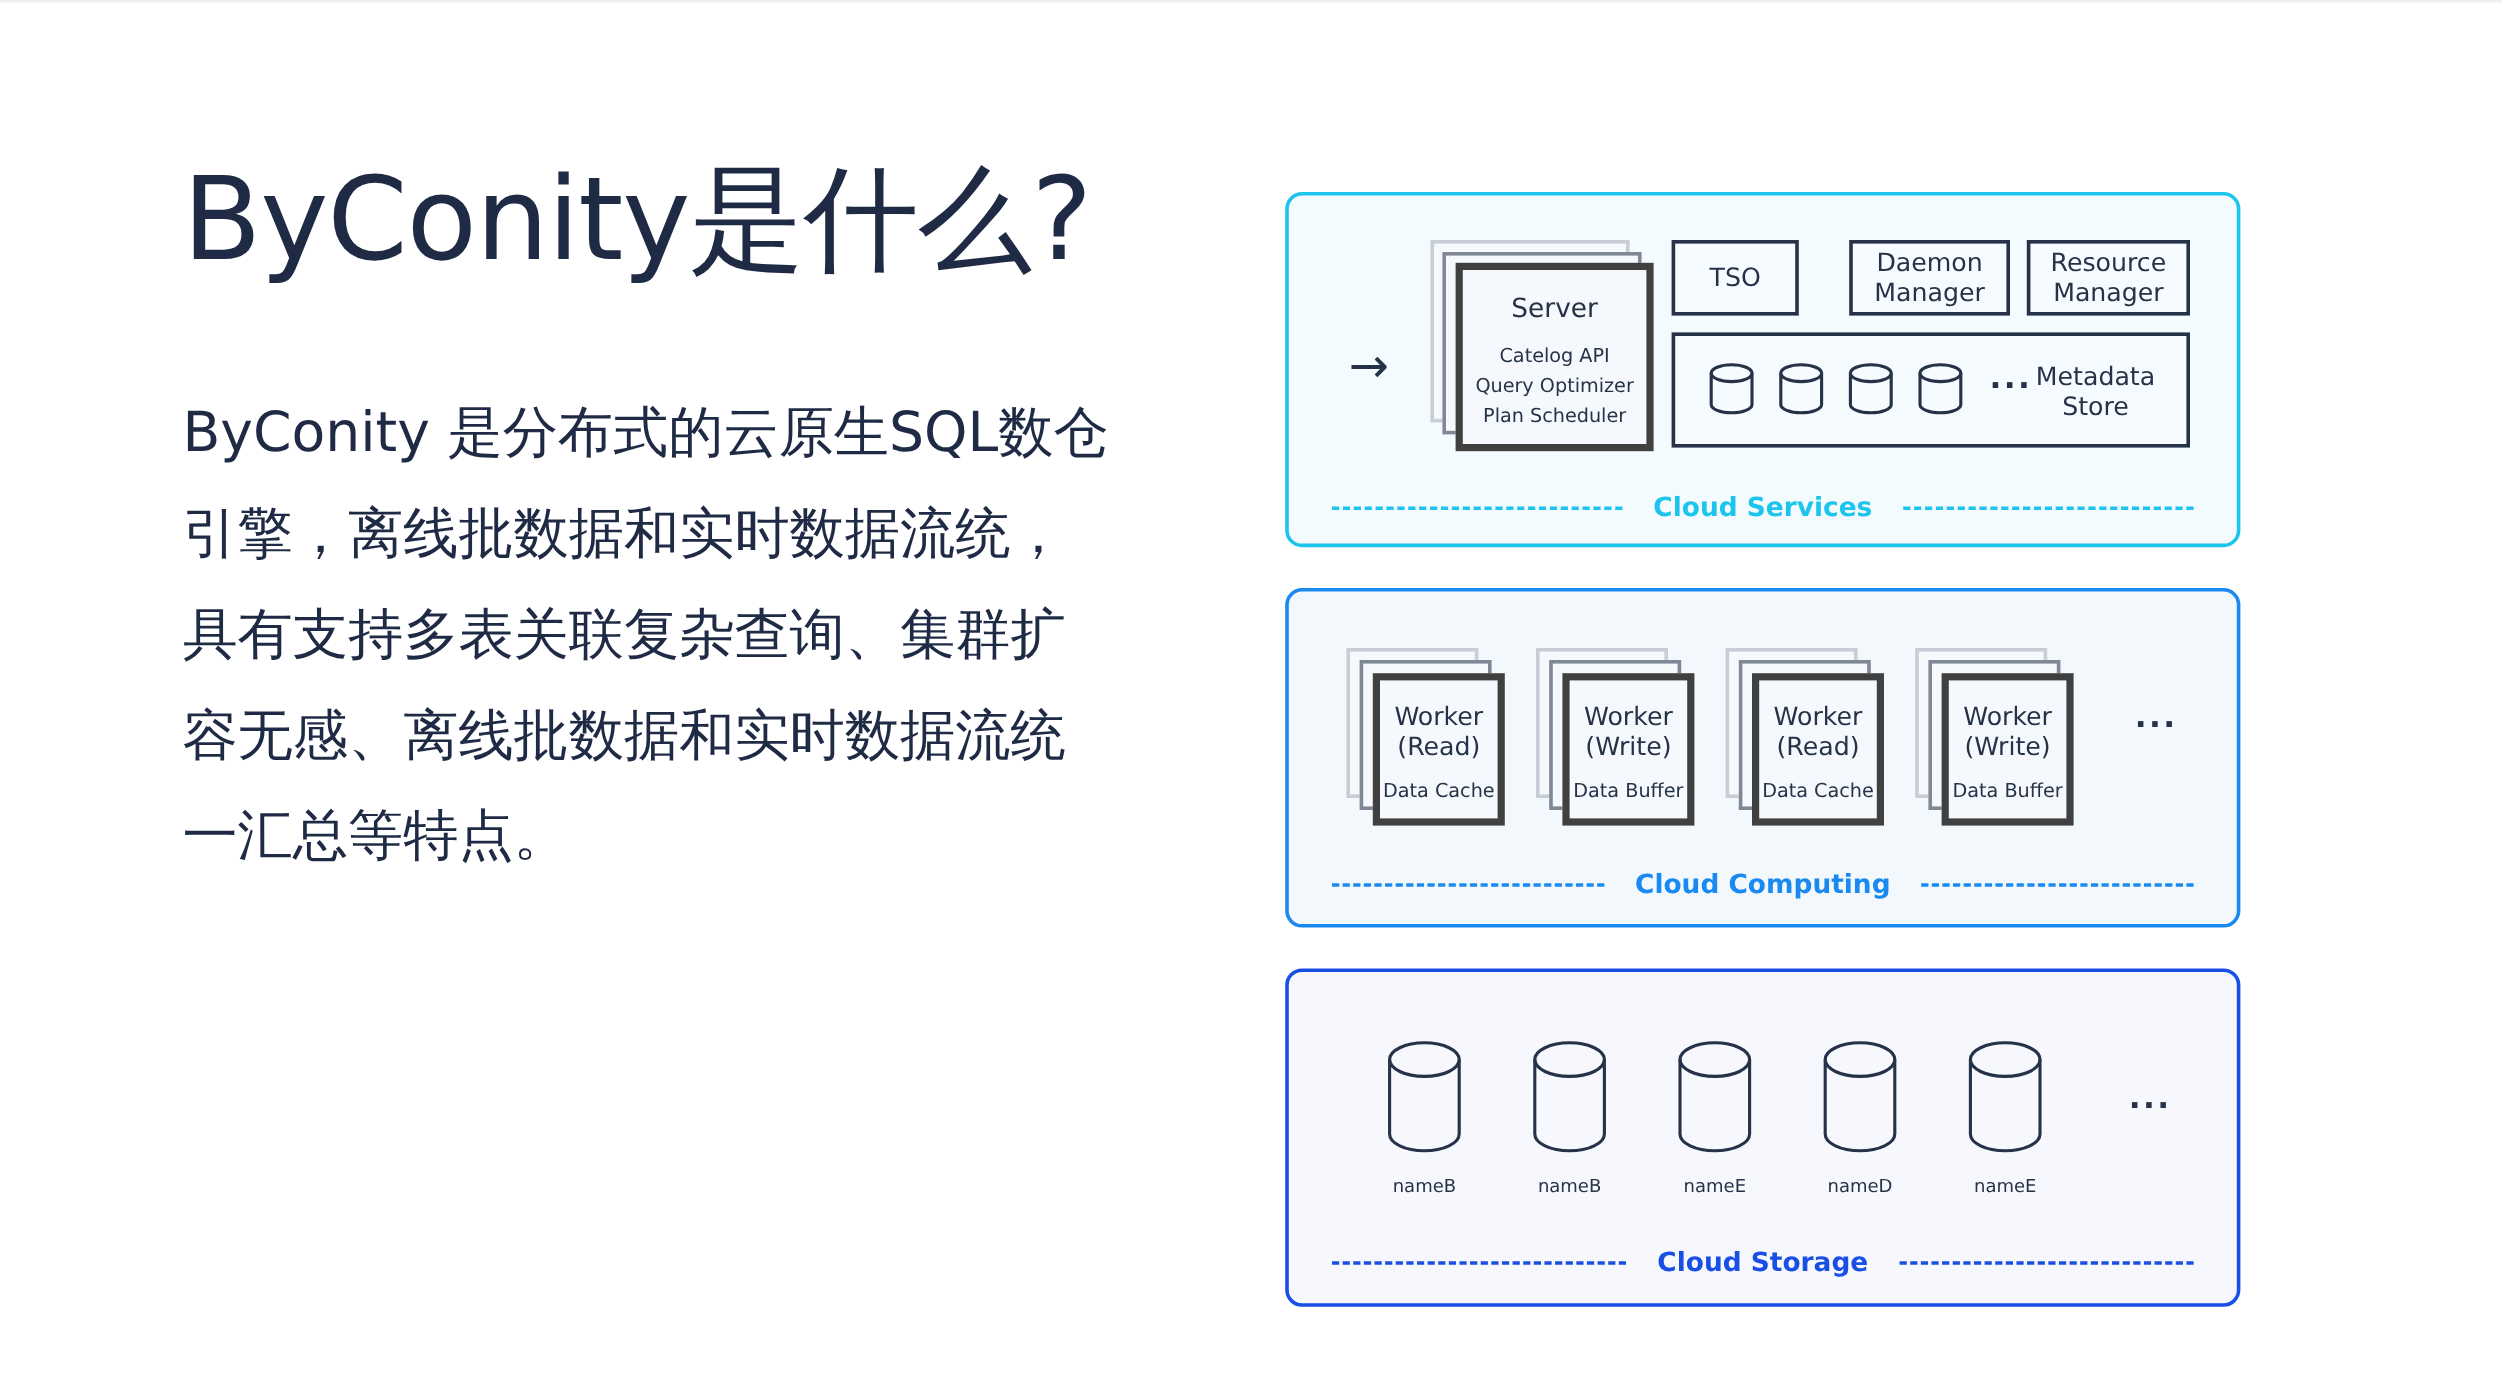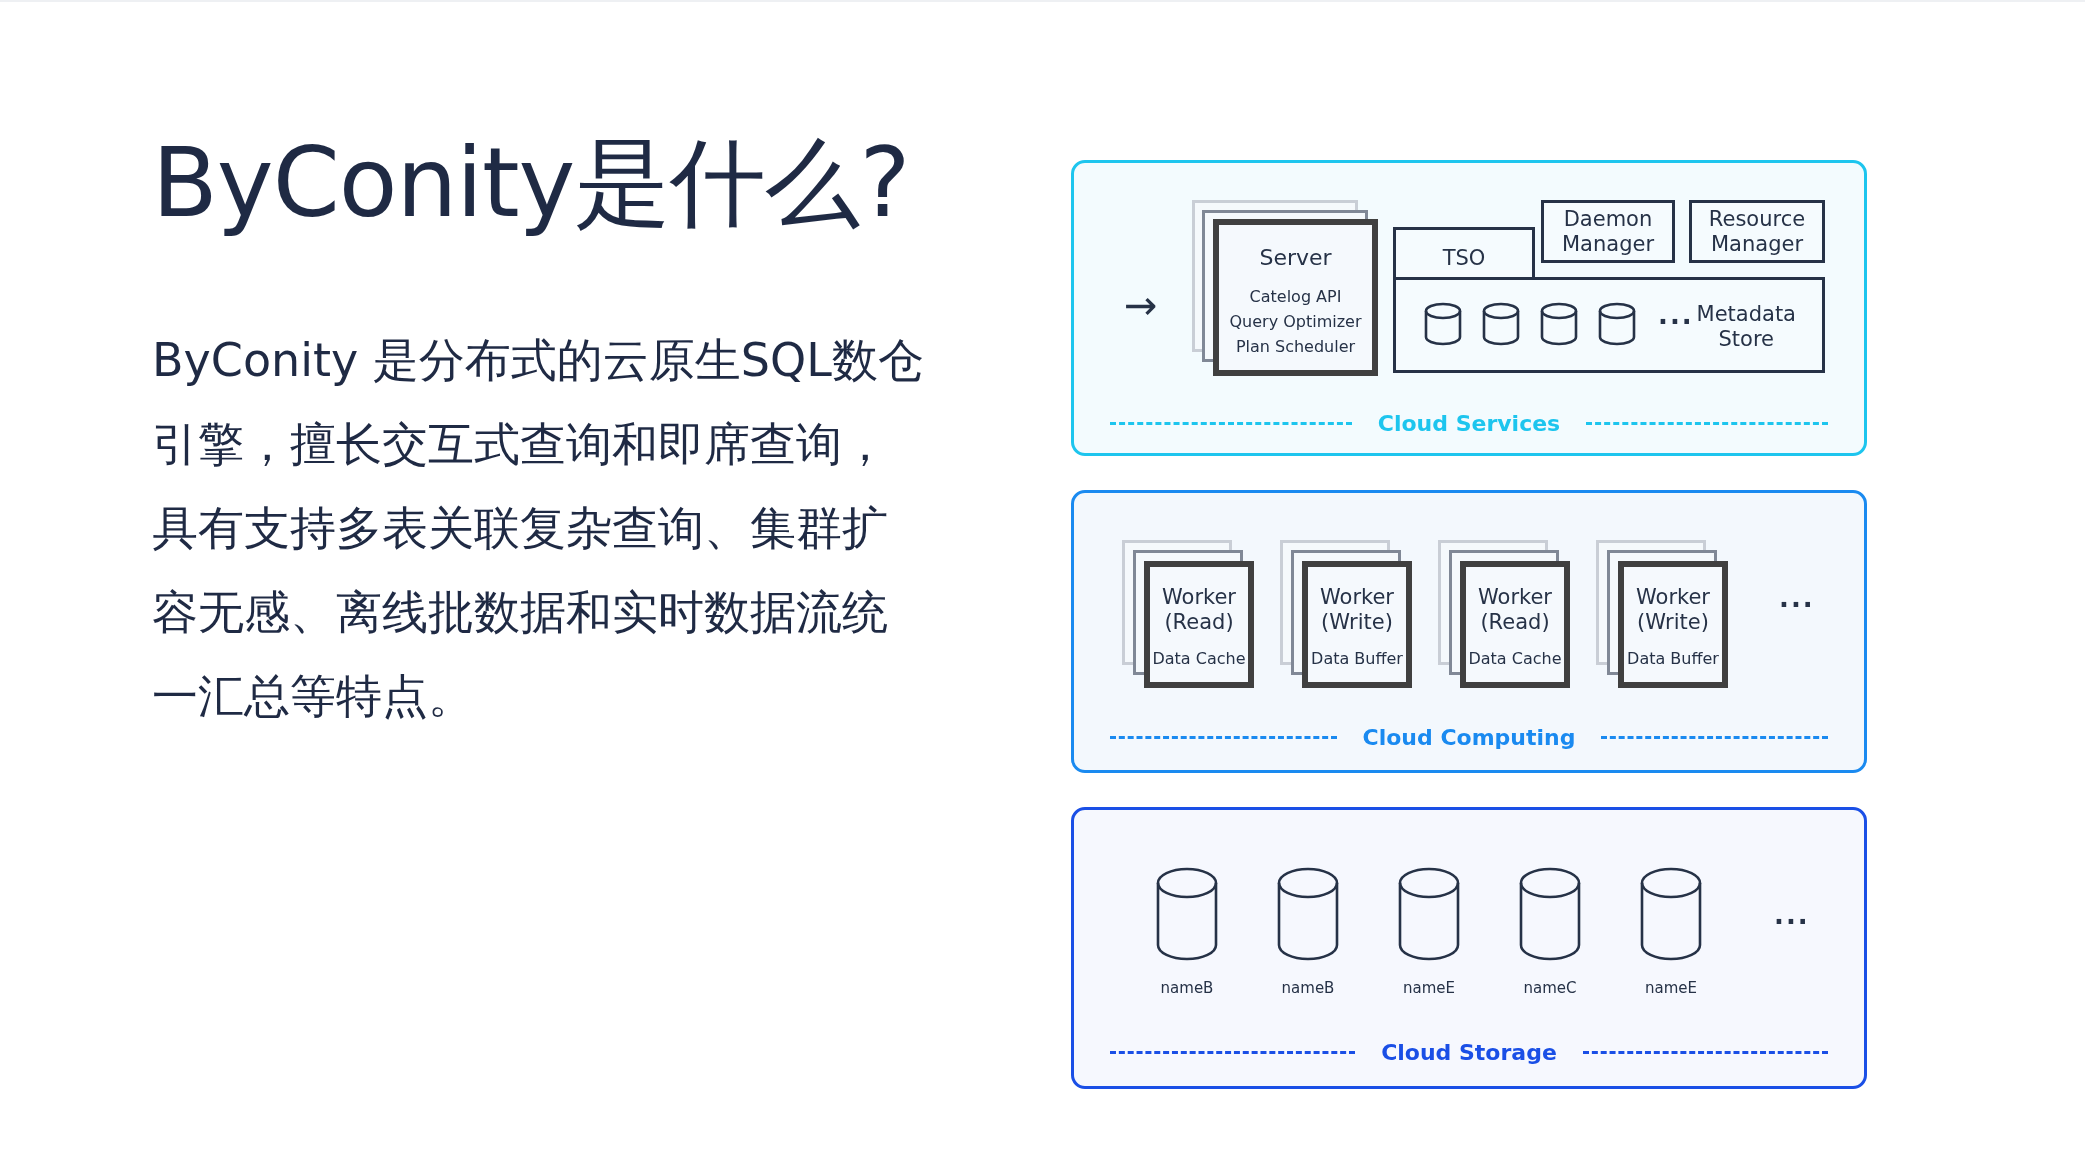--- a/index.html
+++ b/index.html
@@ -48,41 +48,41 @@
 </style>
 </head>
 <body>
 
 <div class="topline"></div>
 
 <div class="title">ByConity是什么?</div>
 
 <div class="desc">
   <div>ByConity 是分布式的云原生SQL数仓</div>
-  <div>引擎，擅长交互式查询和即席查询，</div>
+  <div>引擎，离线批数据和实时数据流统，</div>
   <div>具有支持多表关联复杂查询、集群扩</div>
   <div>容无感、离线批数据和实时数据流统</div>
   <div>一汇总等特点。</div>
 </div>
 
 <div class="panel services">
   <div class="arrow">→</div>
 
   <div class="card-back1" style="left:118px; top:37px; width:166px; height:152px;"></div>
   <div class="card-back2" style="left:128px; top:47px; width:166px; height:152px;"></div>
   <div class="stack-front" style="left:139px; top:56px; width:165px; height:157px;">
     <div class="server-title">Server</div>
     <div class="server-sub">
       <div>Catelog API</div>
       <div>Query Optimizer</div>
       <div>Plan Scheduler</div>
     </div>
   </div>
 
-  <div class="box svc-box" style="left:319px; top:37px; width:142px; height:63px;margin-top:27px;">
+  <div class="box svc-box" style="left:319px; top:37px; width:106px; height:63px;">
     <div>TSO</div>
   </div>
   <div class="box svc-box" style="left:467px; top:37px; width:134px; height:63px;">
     <div>Daemon</div>
     <div>Manager</div>
   </div>
   <div class="box svc-box" style="left:615px; top:37px; width:136px; height:63px;">
     <div>Resource</div>
     <div>Manager</div>
   </div>
@@ -195,21 +195,21 @@
         </g>
       </svg>
       <div class="name">nameE</div></div>
       <div class="storage-item" style="left: 431px; top: 55px;">
       <svg width="90" height="98" viewBox="0 0 90 98">
         <g fill="none" stroke="#263247" stroke-width="2.6">
           <path d="M16 18 L16 80 A29 14 0 0 0 74 80 L74 18"></path>
           <ellipse cx="45" cy="18" rx="29" ry="14"></ellipse>
         </g>
       </svg>
-      <div class="name">nameC</div></div>
+      <div class="name">nameD</div></div>
       <div class="storage-item" style="left: 552px; top: 55px;">
       <svg width="90" height="98" viewBox="0 0 90 98">
         <g fill="none" stroke="#263247" stroke-width="2.6">
           <path d="M16 18 L16 80 A29 14 0 0 0 74 80 L74 18"></path>
           <ellipse cx="45" cy="18" rx="29" ry="14"></ellipse>
         </g>
       </svg>
       <div class="name">nameE</div></div>
     </div>
   <div class="ellipsis" style="left:700px; top:90px;">...</div>

